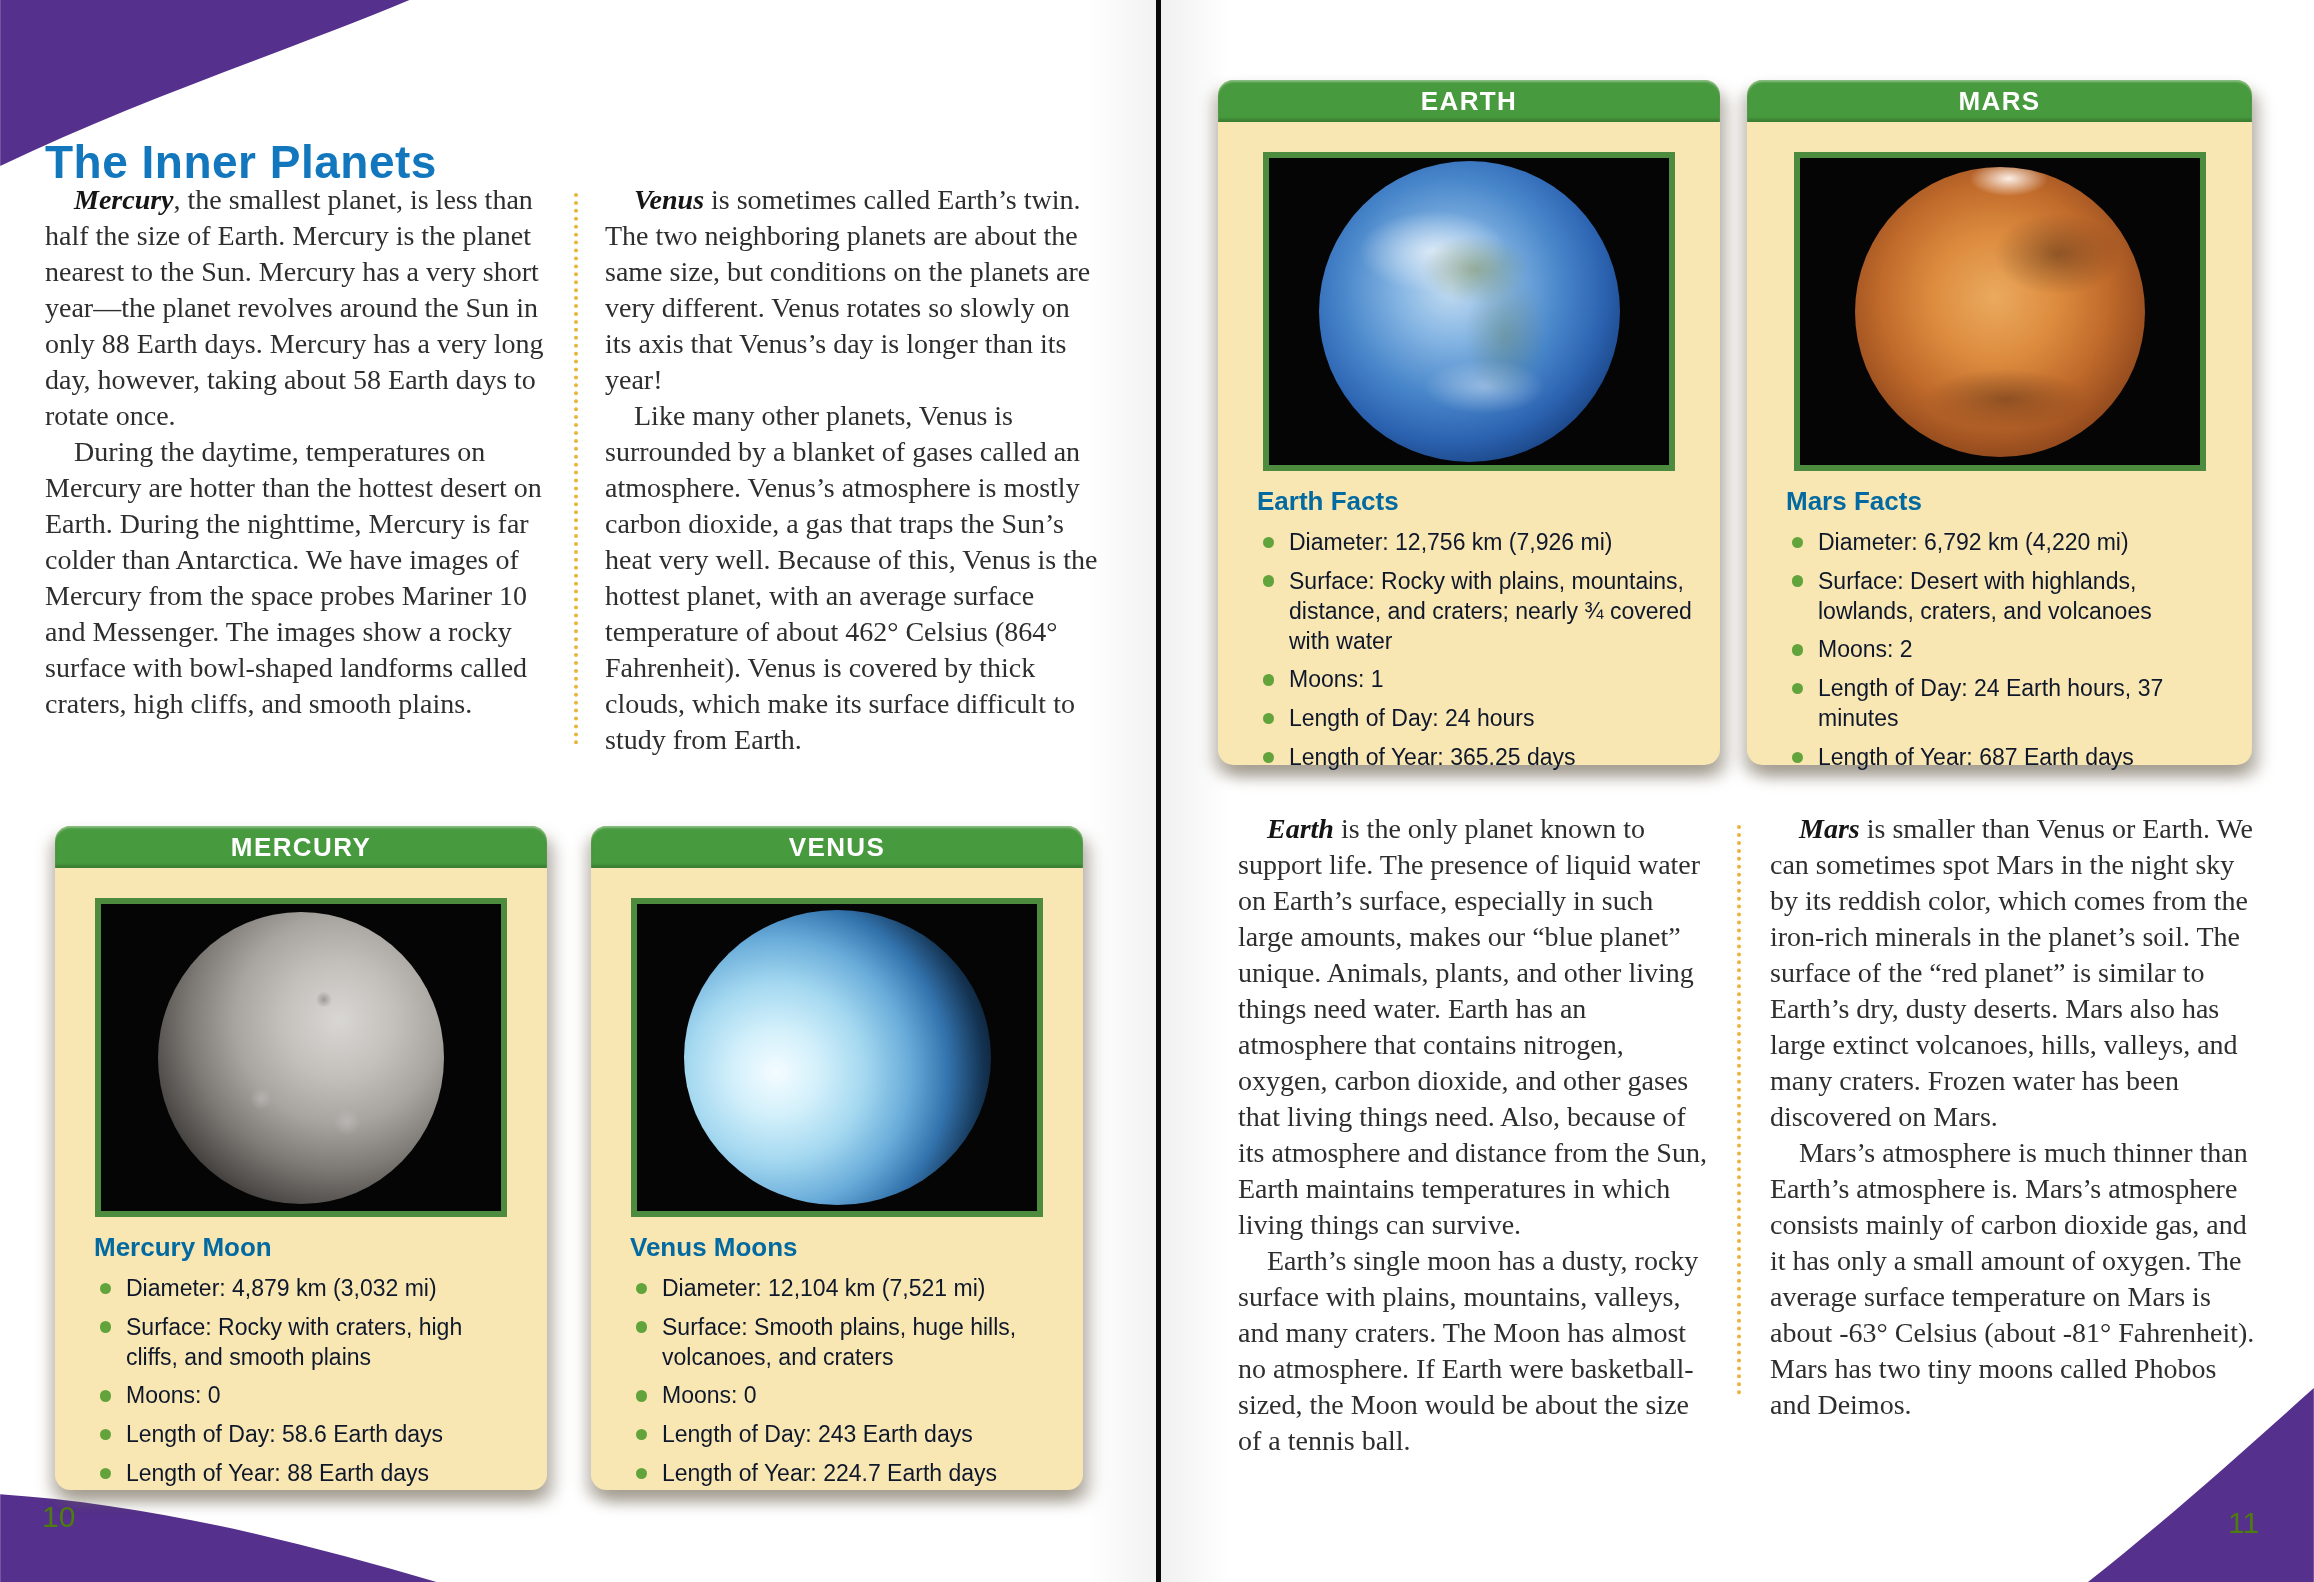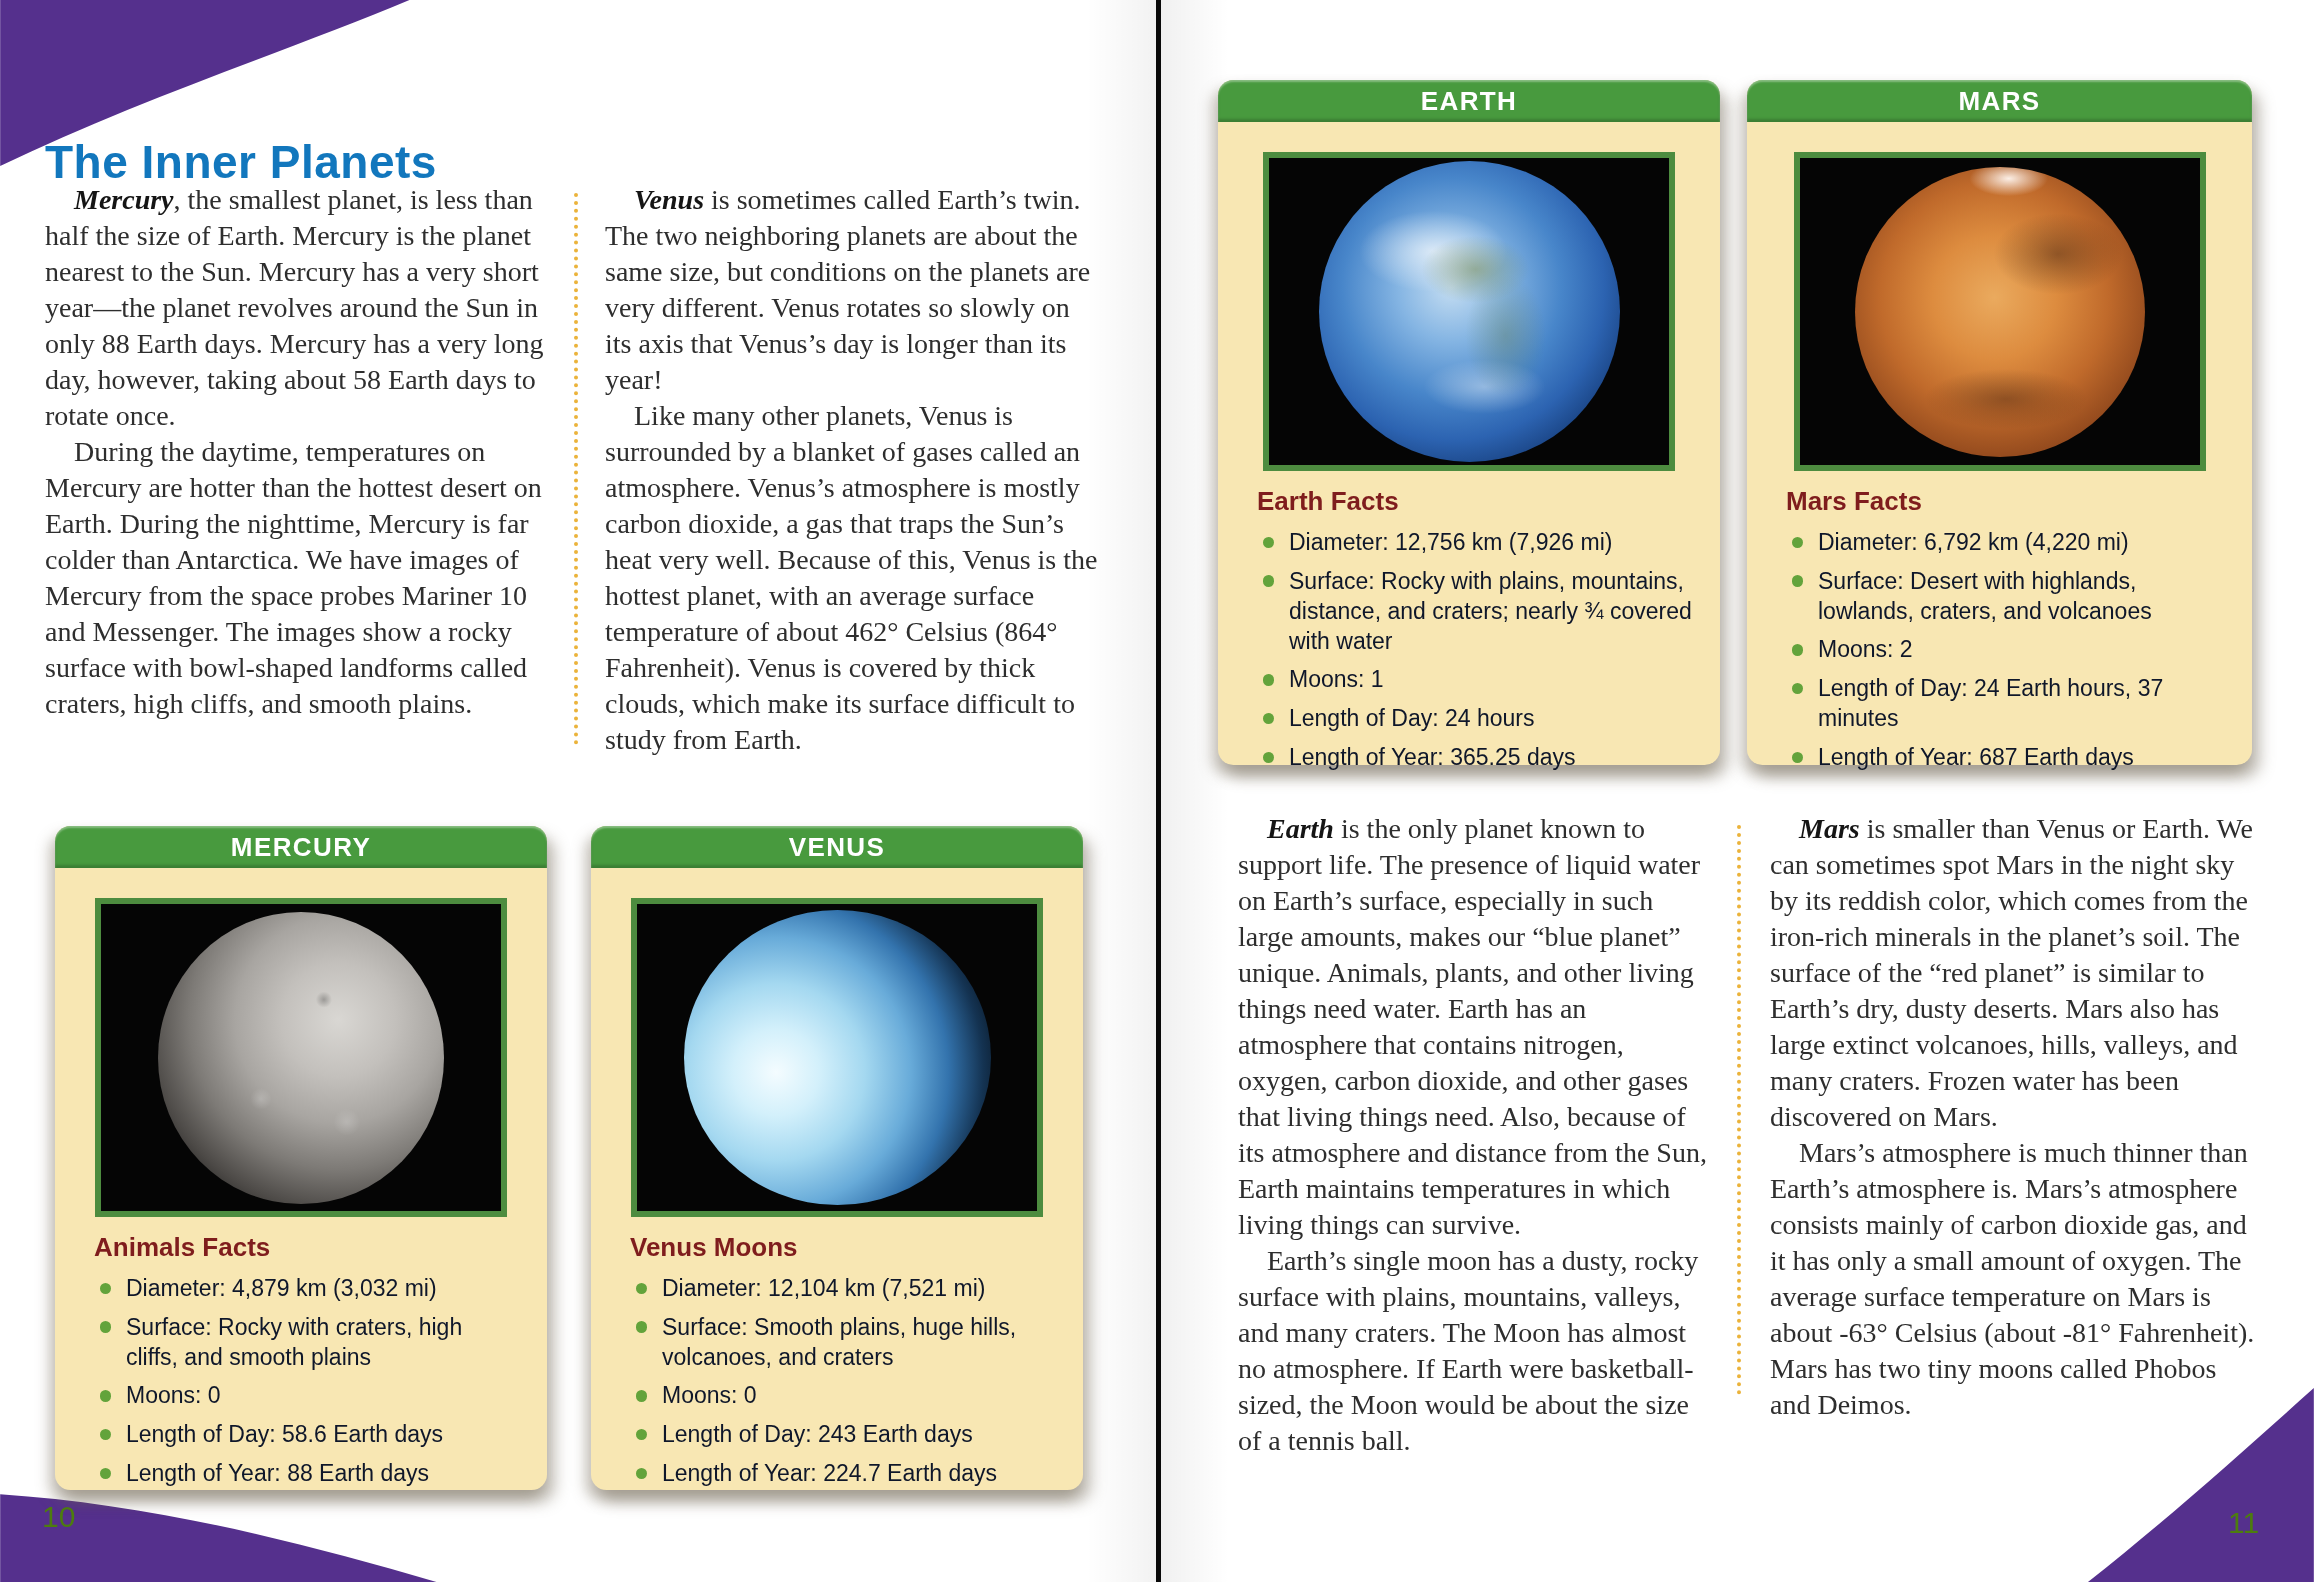--- a/index.html
+++ b/index.html
@@ -84,21 +84,21 @@
     width:290px; height:290px;
     background:
       radial-gradient(ellipse 56px 25px at 53% 4%, rgba(255,246,240,0.95), rgba(255,246,240,0) 70%),
       radial-gradient(ellipse 92px 58px at 70% 30%, rgba(60,30,15,0.45), transparent 70%),
       radial-gradient(ellipse 116px 43px at 52% 80%, rgba(60,30,15,0.40), transparent 70%),
       radial-gradient(circle at 48% 45%, #eaaa5e 0%, #dd8c3f 28%, #c06a2b 52%, #92491d 74%, #4e2410 88%, #1c0d05 97%);
   }
   .facts{padding:15.4px 27px 0 39px;}
   .facts-title{
     margin:0 0 9.7px 0; font-family:"Liberation Sans", sans-serif;
-    font-weight:bold; font-size:26px; color:#7f1d1d;
+    font-weight:bold; font-size:26px; color:#0369a1;
   }
   .facts ul{list-style:none; margin:0; padding:0;}
   .facts li{
     position:relative; padding-left:32px; margin-bottom:8.7px;
     font-family:"Liberation Sans", sans-serif; font-size:23px; line-height:30px; color:#0f172a;
   }
   .facts .dot{
     position:absolute; left:5.8px; top:9.7px; width:11.6px; height:11.6px;
     border-radius:50%; background:#63A33B;
   }
@@ -138,21 +138,21 @@
     <p><span class="lead">Venus</span><span> is sometimes called Earth’s twin. The two neighboring planets are about the same size, but conditions on the planets are very different. Venus rotates so slowly on its axis that Venus’s day is longer than its year!</span></p>
     <p><span>Like many other planets, Venus is surrounded by a blanket of gases called an atmosphere. Venus’s atmosphere is mostly carbon dioxide, a gas that traps the Sun’s heat very well. Because of this, Venus is the hottest planet, with an average surface temperature of about 462° Celsius (864° Fahrenheit). Venus is covered by thick clouds, which make its surface difficult to study from Earth.</span></p>
   </div>
 
   <section class="card card-mercury">
     <header class="card-header"><span>MERCURY</span></header>
     <div class="photo-frame">
       <div class="planet planet-mercury"></div>
     </div>
     <div class="facts">
-      <h4 class="facts-title">Animals Facts</h4>
+      <h4 class="facts-title">Mercury Moon</h4>
       <ul>
         <li><span class="dot"></span><span>Diameter: 4,879 km (3,032 mi)</span></li>
         <li><span class="dot"></span><span>Surface: Rocky with craters, high cliffs, and smooth plains</span></li>
         <li><span class="dot"></span><span>Moons: 0</span></li>
         <li><span class="dot"></span><span>Length of Day: 58.6 Earth days</span></li>
         <li><span class="dot"></span><span>Length of Year: 88 Earth days</span></li>
       </ul>
     </div>
   </section>
 

